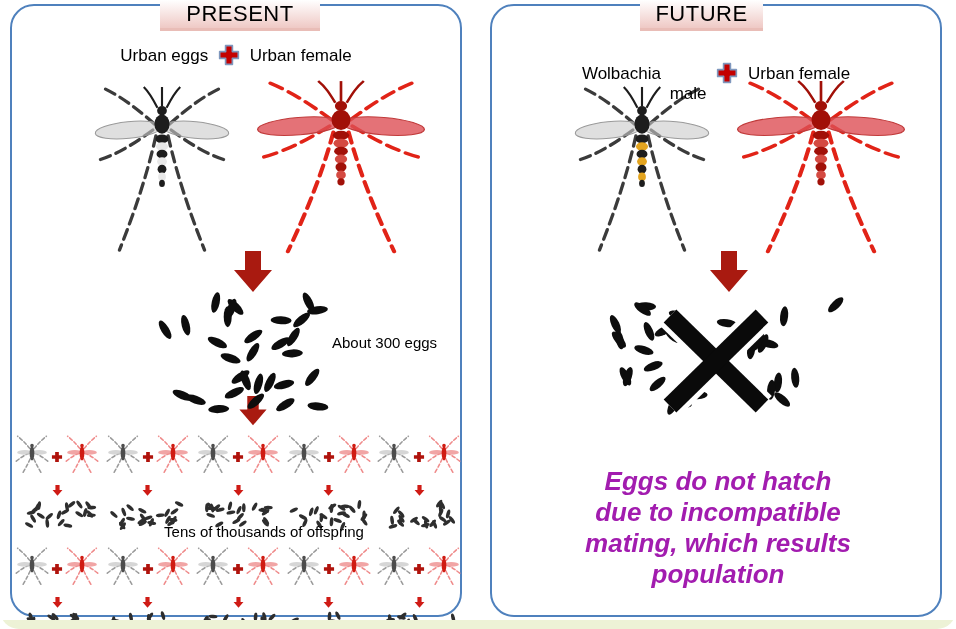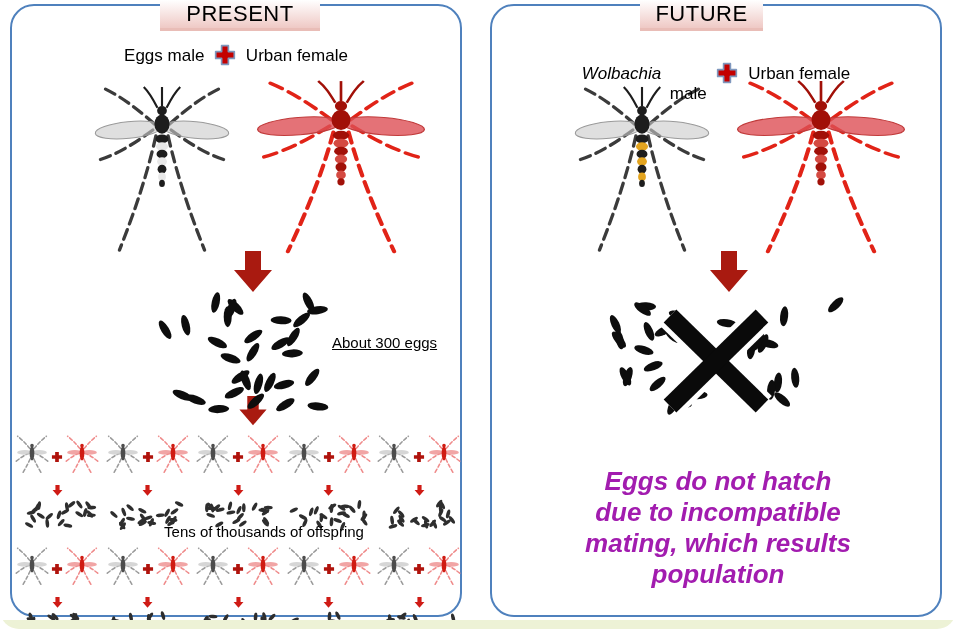--- a/index.html
+++ b/index.html
@@ -12,24 +12,24 @@
   .title-box{position:absolute;top:0;height:28px;z-index:3;text-align:center;
              font-size:22px;line-height:28px;letter-spacing:.5px;color:#000;
              background:linear-gradient(#ffffff,#efc9c5);border-bottom:3px solid #e9bdb7;}
   #title-present{left:160px;width:160px;}
   #title-future{left:640px;width:123px;}
   .subtitle{position:absolute;top:44px;width:452px;text-align:center;font-size:17px;z-index:2;}
   #subtitle-left{left:10px;}
   #subtitle-right{left:490px;}
   .subtitle .sp{display:inline-block;vertical-align:middle;}
   .subtitle .plus{width:22px;height:22px;margin:0 5px;vertical-align:-6px;}
-  .italic{font-style:italic;}
+  .italic{}
   .illus{position:absolute;}
   .caption{position:absolute;font-size:15px;color:#000;z-index:2;}
-  #eggs-caption{left:332px;top:334px;width:150px;text-align:left;text-decoration:underline;}
+  #eggs-caption{left:332px;top:334px;width:150px;text-align:left;}
   #offspring-caption{left:10px;top:523px;width:452px;text-align:center;z-index:4;margin-left:28px;}
   .pair-row{position:absolute;left:14px;width:448px;display:flex;justify-content:space-between;z-index:2;}
   #pair-row-1{top:432px;}
   #pair-row-2{top:544px;}
   .pair-group{width:86px;display:flex;flex-direction:column;align-items:center;}
   .pair{height:52px;display:flex;align-items:center;justify-content:center;}
   .g-arrow{height:14px;line-height:0;}
   .g-eggs{height:32px;line-height:0;margin-top:1px;}
   .outcome{position:absolute;left:500px;top:466px;width:436px;text-align:center;z-index:2;
            font-size:26px;font-weight:bold;font-style:italic;color:#a21caf;line-height:31px;}
@@ -40,21 +40,21 @@
 
 <div id="canvas">
 
   <div class="panel" id="panel-left"></div>
   <div class="panel" id="panel-right"></div>
 
   <div class="title-box" id="title-present">PRESENT</div>
   <div class="title-box" id="title-future">FUTURE</div>
 
   <div class="subtitle" id="subtitle-left">
-    <span class="sp">Eggs male</span>
+    <span class="sp">Urban eggs</span>
     <svg class="plus" viewBox="0 0 26 26">
         <path d="M9 2 h8 v7 h7 v8 h-7 v7 h-8 v-7 h-7 v-8 h7 z" fill="#c40000" stroke="#7f97bd" stroke-width="2" stroke-linejoin="round"></path>
       </svg>
     <span class="sp">Urban female</span>
   </div>
 
   <div class="subtitle" id="subtitle-right">
     <span class="sp italic">Wolbachia</span>
     <span class="sp" style="margin-left:4px;margin-top:40px;">male</span>
     <svg class="plus" viewBox="0 0 26 26">

